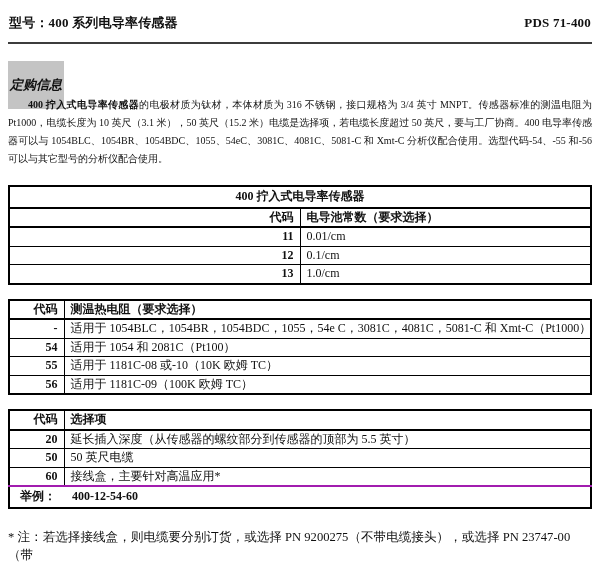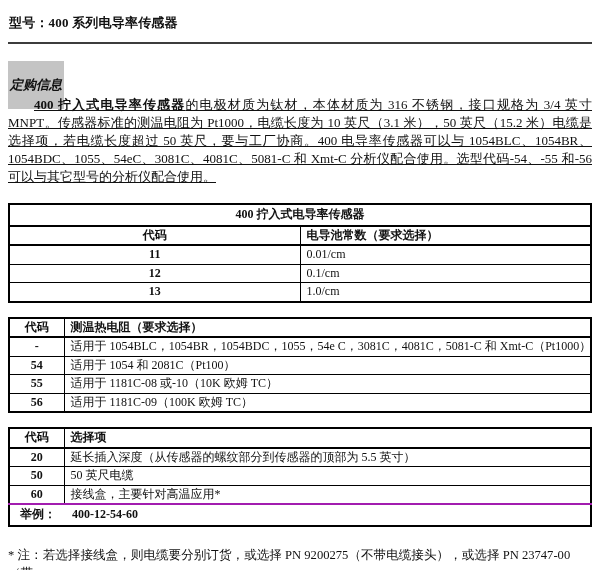--- a/index.html
+++ b/index.html
@@ -25,24 +25,23 @@
   .section-heading{
     display:inline-block;
     background:#c4c4c4;
     font-weight:bold; font-style:italic;
     font-size:13px; line-height:16px;
     padding:16px 2px;
   }
   
   .intro{
     margin-top:17px;
-    font-size:13px; line-height:18px;
+    font-size:10px; line-height:18px;
     text-align:justify;
     text-indent:2em;
-    text-decoration:underline;
   }
   
   table.spec-table{
     width:100%;
     border-collapse:collapse;
     border:2px solid #000000;
     font-size:12px;
     table-layout:fixed;
   }
   .spec-table td{
@@ -54,21 +53,21 @@
   .spec-table .t-title{
     text-align:center; font-weight:bold;
     border-bottom:2px solid #000000;
     padding:2px 6px;
   }
   .spec-table .head-row td{
     font-weight:bold;
     border-bottom:2px solid #000000;
   }
   .spec-table .code-col{
-    width:55px; text-align:center; font-weight:bold;font-family:Liberation Serif, serif;
+    width:55px; text-align:right; font-weight:bold;font-family:Liberation Serif, serif;
   }
   .spec-table .example-row td{
     font-weight:bold;
     border-top:2px solid #a21caf;
     padding:2px 6px 2px 10px;
   }
   .example-row .ex-val{ margin-left:16px; }
   .tbl-1{ margin-top:17px; }
   .tbl-2{ margin-top:14px; }
   .tbl-3{ margin-top:14px; }
@@ -78,20 +77,21 @@
     font-size:12.6px; line-height:18px;
   }
 </style>
 </head>
 <body>
 
 <div class="page">
 
   <div class="doc-header">
     <span>型号：400 系列电导率传感器</span>
+    <span>PDS 71-400</span>
   </div>
 
   <div class="section-heading-wrap">
     <span class="section-heading">定购信息</span>
   </div>
 
   <p class="intro"><b>400 拧入式电导率传感器</b><span>的电极材质为钛材，本体材质为 316 不锈钢，接口规格为 3/4 英寸 MNPT。传感器标准的测温电阻为 Pt1000，电缆长度为 10 英尺（3.1 米），50 英尺（15.2 米）电缆是选择项，若电缆长度超过 50 英尺，要与工厂协商。400 电导率传感器可以与 1054BLC、1054BR、1054BDC、1055、54eC、3081C、4081C、5081-C 和 Xmt-C 分析仪配合使用。选型代码-54、-55 和-56 可以与其它型号的分析仪配合使用。</span></p>
 
   <table class="spec-table tbl-1">
     <tbody>

